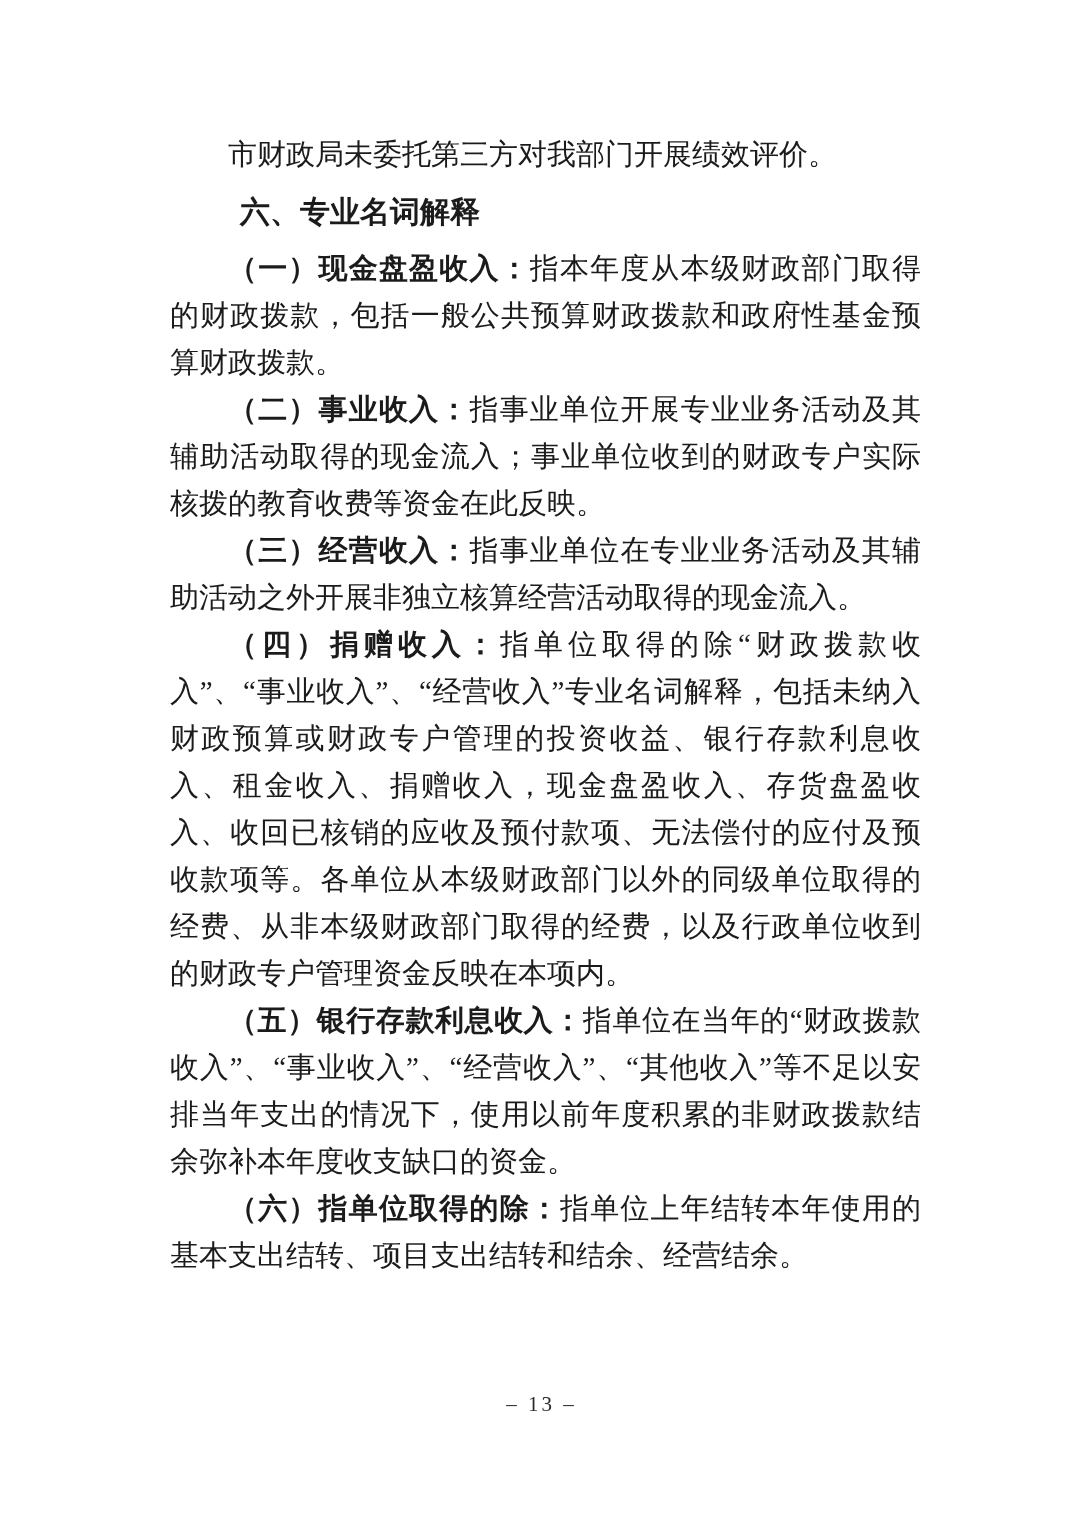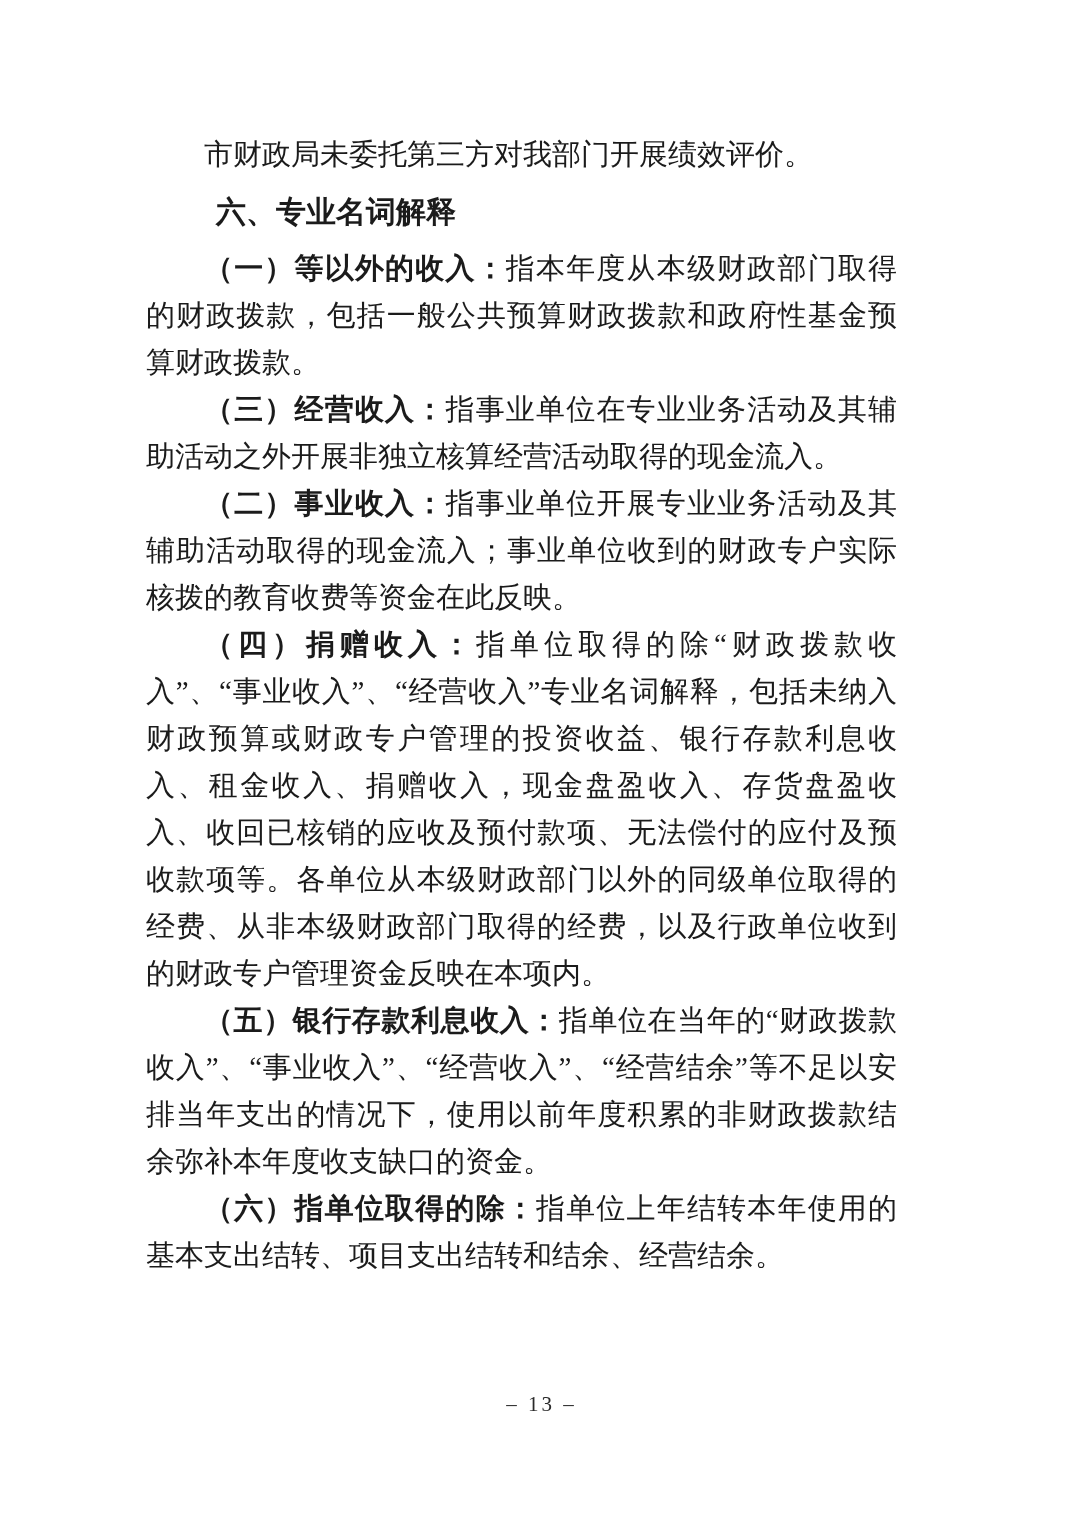--- a/index.html
+++ b/index.html
@@ -12,21 +12,21 @@
     width: 1075px;
     height: 1520px;
     background: #ffffff;
     overflow: hidden;
     font-family: "Liberation Serif", "DejaVu Serif", serif;
     color: #1b1b1b;
   }
   .content {
     position: absolute;
     top: 131px;
-    left: 146px;
+    left: 170px;
     width: 751px;
     font-size: 29px;
     line-height: 47px;
     text-align: justify;
   }
   .content p {
     margin: 0;
     padding: 0;
     text-indent: 2em;
   }
@@ -61,37 +61,37 @@
 <div class="page">
   <div class="content">
 
     <p>
       <span>市财政局未委托第三方对我部门开展绩效评价。</span>
     </p>
 
     <h2 class="section-heading">六、专业名词解释</h2>
 
     <p>
-      <span class="term-lead">（一）等以外的收入：</span><span>指本年度从本级财政部门取得的财政拨款，包括一般公共预算财政拨款和政府性基金预算财政拨款。</span>
+      <span class="term-lead">（一）现金盘盈收入：</span><span>指本年度从本级财政部门取得的财政拨款，包括一般公共预算财政拨款和政府性基金预算财政拨款。</span>
+    </p>
+
+    <p>
+      <span class="term-lead">（二）事业收入：</span><span>指事业单位开展专业业务活动及其辅助活动取得的现金流入；事业单位收到的财政专户实际核拨的教育收费等资金在此反映。</span>
     </p>
 
     <p>
       <span class="term-lead">（三）经营收入：</span><span>指事业单位在专业业务活动及其辅助活动之外开展非独立核算经营活动取得的现金流入。</span>
     </p>
 
     <p>
-      <span class="term-lead">（二）事业收入：</span><span>指事业单位开展专业业务活动及其辅助活动取得的现金流入；事业单位收到的财政专户实际核拨的教育收费等资金在此反映。</span>
-    </p>
-
-    <p>
       <span class="term-lead">（四）捐赠收入：</span><span>指单位取得的除“财政拨款收入”、“事业收入”、“经营收入”专业名词解释，包括未纳入财政预算或财政专户管理的投资收益、银行存款利息收入、租金收入、捐赠收入，现金盘盈收入、存货盘盈收入、收回已核销的应收及预付款项、无法偿付的应付及预收款项等。各单位从本级财政部门以外的同级单位取得的经费、从非本级财政部门取得的经费，以及行政单位收到的财政专户管理资金反映在本项内。</span>
     </p>
 
     <p>
-      <span class="term-lead">（五）银行存款利息收入：</span><span>指单位在当年的“财政拨款收入”、“事业收入”、“经营收入”、“经营结余”等不足以安排当年支出的情况下，使用以前年度积累的非财政拨款结余弥补本年度收支缺口的资金。</span>
+      <span class="term-lead">（五）银行存款利息收入：</span><span>指单位在当年的“财政拨款收入”、“事业收入”、“经营收入”、“其他收入”等不足以安排当年支出的情况下，使用以前年度积累的非财政拨款结余弥补本年度收支缺口的资金。</span>
     </p>
 
     <p>
       <span class="term-lead">（六）指单位取得的除：</span><span>指单位上年结转本年使用的基本支出结转、项目支出结转和结余、经营结余。</span>
     </p>
 
   </div>
 
   <div class="page-number">–  13  –</div>
 </div>

